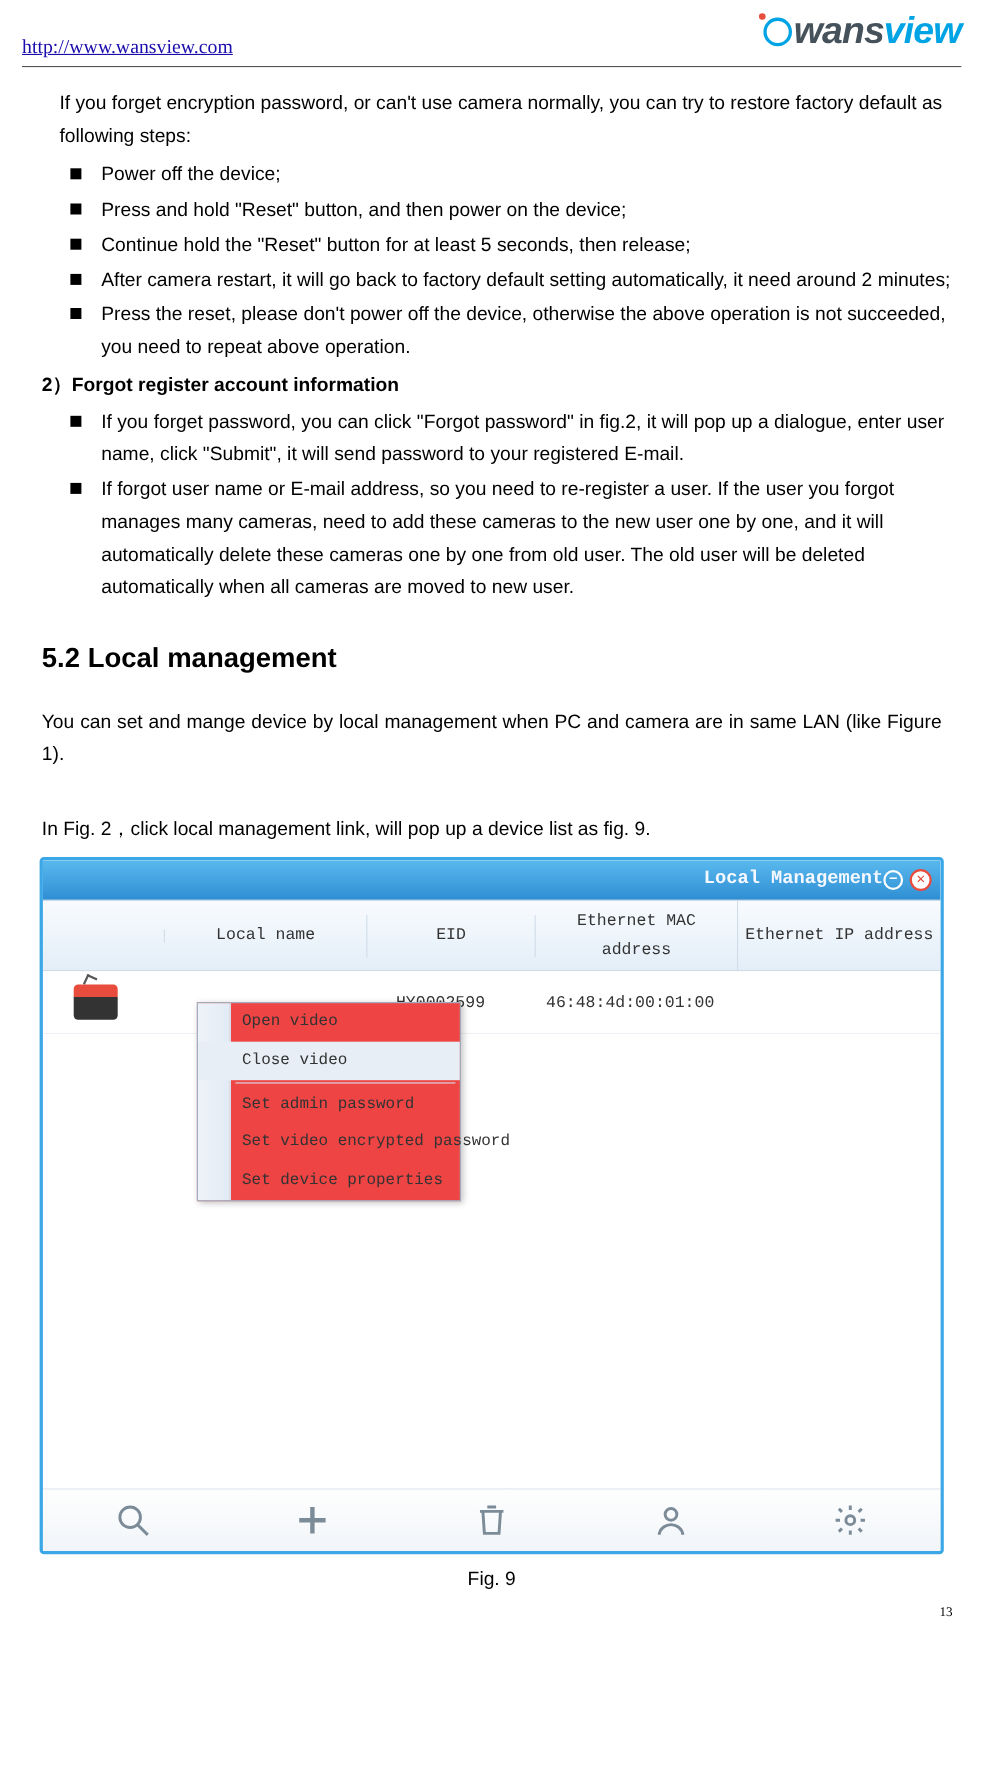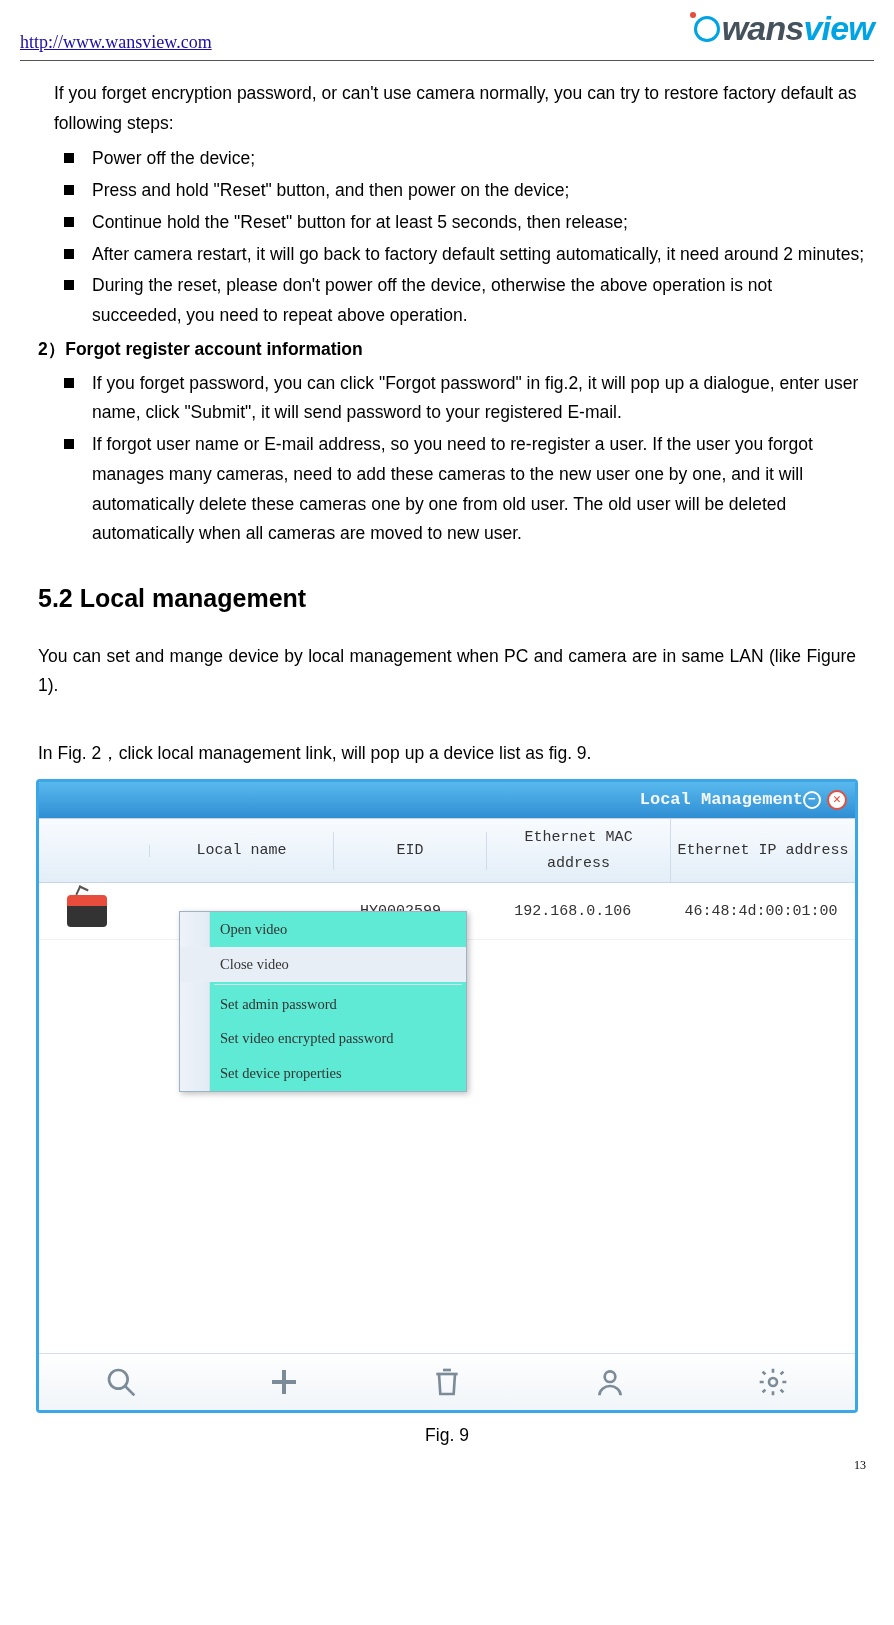--- a/index.html
+++ b/index.html
@@ -125,25 +125,25 @@
     border-radius:4px; position:relative;
   }
   .dev-icon::after{
     content:""; position:absolute; top:-8px; left:10px;
     width:8px;height:8px;border-left:2px solid #555;border-top:2px solid #555;
     transform:rotate(25deg);
   }
   .ctx-menu {
     position:absolute;
     top: 28px; left: 140px;
-    width: 288px;
-    background:#5eead4;
+    width: 240px;
+    background:#ef4444;
     border:1px solid #9eb2c4;
     box-shadow: 2px 2px 6px rgba(0,0,0,.25);
-    font-family:Liberation Serif, serif;
+    font-family:Liberation Mono, monospace;
     font-size:14.5px;
     color:#333;
   }
   .ctx-menu .strip {
     position:absolute; left:0; top:0; bottom:0; width:30px;
     background: linear-gradient(to right,#eef3f9,#e2ebf4);
     border-right:1px solid #d6e0ea;
   }
   .ctx-item {
     position:relative; padding: 5px 8px 5px 40px; white-space:nowrap;
@@ -178,21 +178,21 @@
   </div>
 
   <div class="body-text">
     <div class="intro">If you forget encryption password, or can't use camera normally, you can try to restore factory default as following steps:</div>
 
     <ul class="square">
       <li>Power off the device;</li>
       <li>Press and hold "Reset" button, and then power on the device;</li>
       <li>Continue hold the "Reset" button for at least 5 seconds, then release;</li>
       <li>After camera restart, it will go back to factory default setting automatically, it need around 2 minutes;</li>
-      <li>During the reset, please don't power off the device, otherwise the above operation is not succeeded, you need to repeat above operation.</li>
+      <li>Press the reset, please don't power off the device, otherwise the above operation is not succeeded, you need to repeat above operation.</li>
     </ul>
 
     <div class="sect2-title">2）Forgot register account information</div>
 
     <ul class="square">
       <li>If you forget password, you can click "Forgot password" in fig.2, it will pop up a dialogue, enter user name, click "Submit", it will send password to your registered E-mail.</li>
       <li>If forgot user name or E-mail address, so you need to re-register a user. If the user you forgot manages many cameras, need to add these cameras to the new user one by one, and it will automatically delete these cameras one by one from old user. The old user will be deleted automatically when all cameras are moved to new user.</li>
     </ul>
 
     <h2 class="section-h">5.2 Local management</h2>
@@ -217,21 +217,20 @@
         <div>Ethernet MAC address</div>
         <div>Ethernet IP address</div>
       </div>
       <div class="lm-body">
         <div class="lm-data-row">
           <div>
               <div class="dev-icon"></div>
             </div>
           <div></div>
           <div>HY0002599</div>
-          <div>192.168.0.106</div>
           <div>46:48:4d:00:01:00</div>
         </div>
 
         <div class="ctx-menu">
           <div class="strip"></div>
           <div class="ctx-item">Open video</div>
           <div class="ctx-item hover">Close video</div>
           <div class="ctx-sep"></div>
           <div class="ctx-item">Set admin password</div>
           <div class="ctx-item">Set video encrypted password</div>

